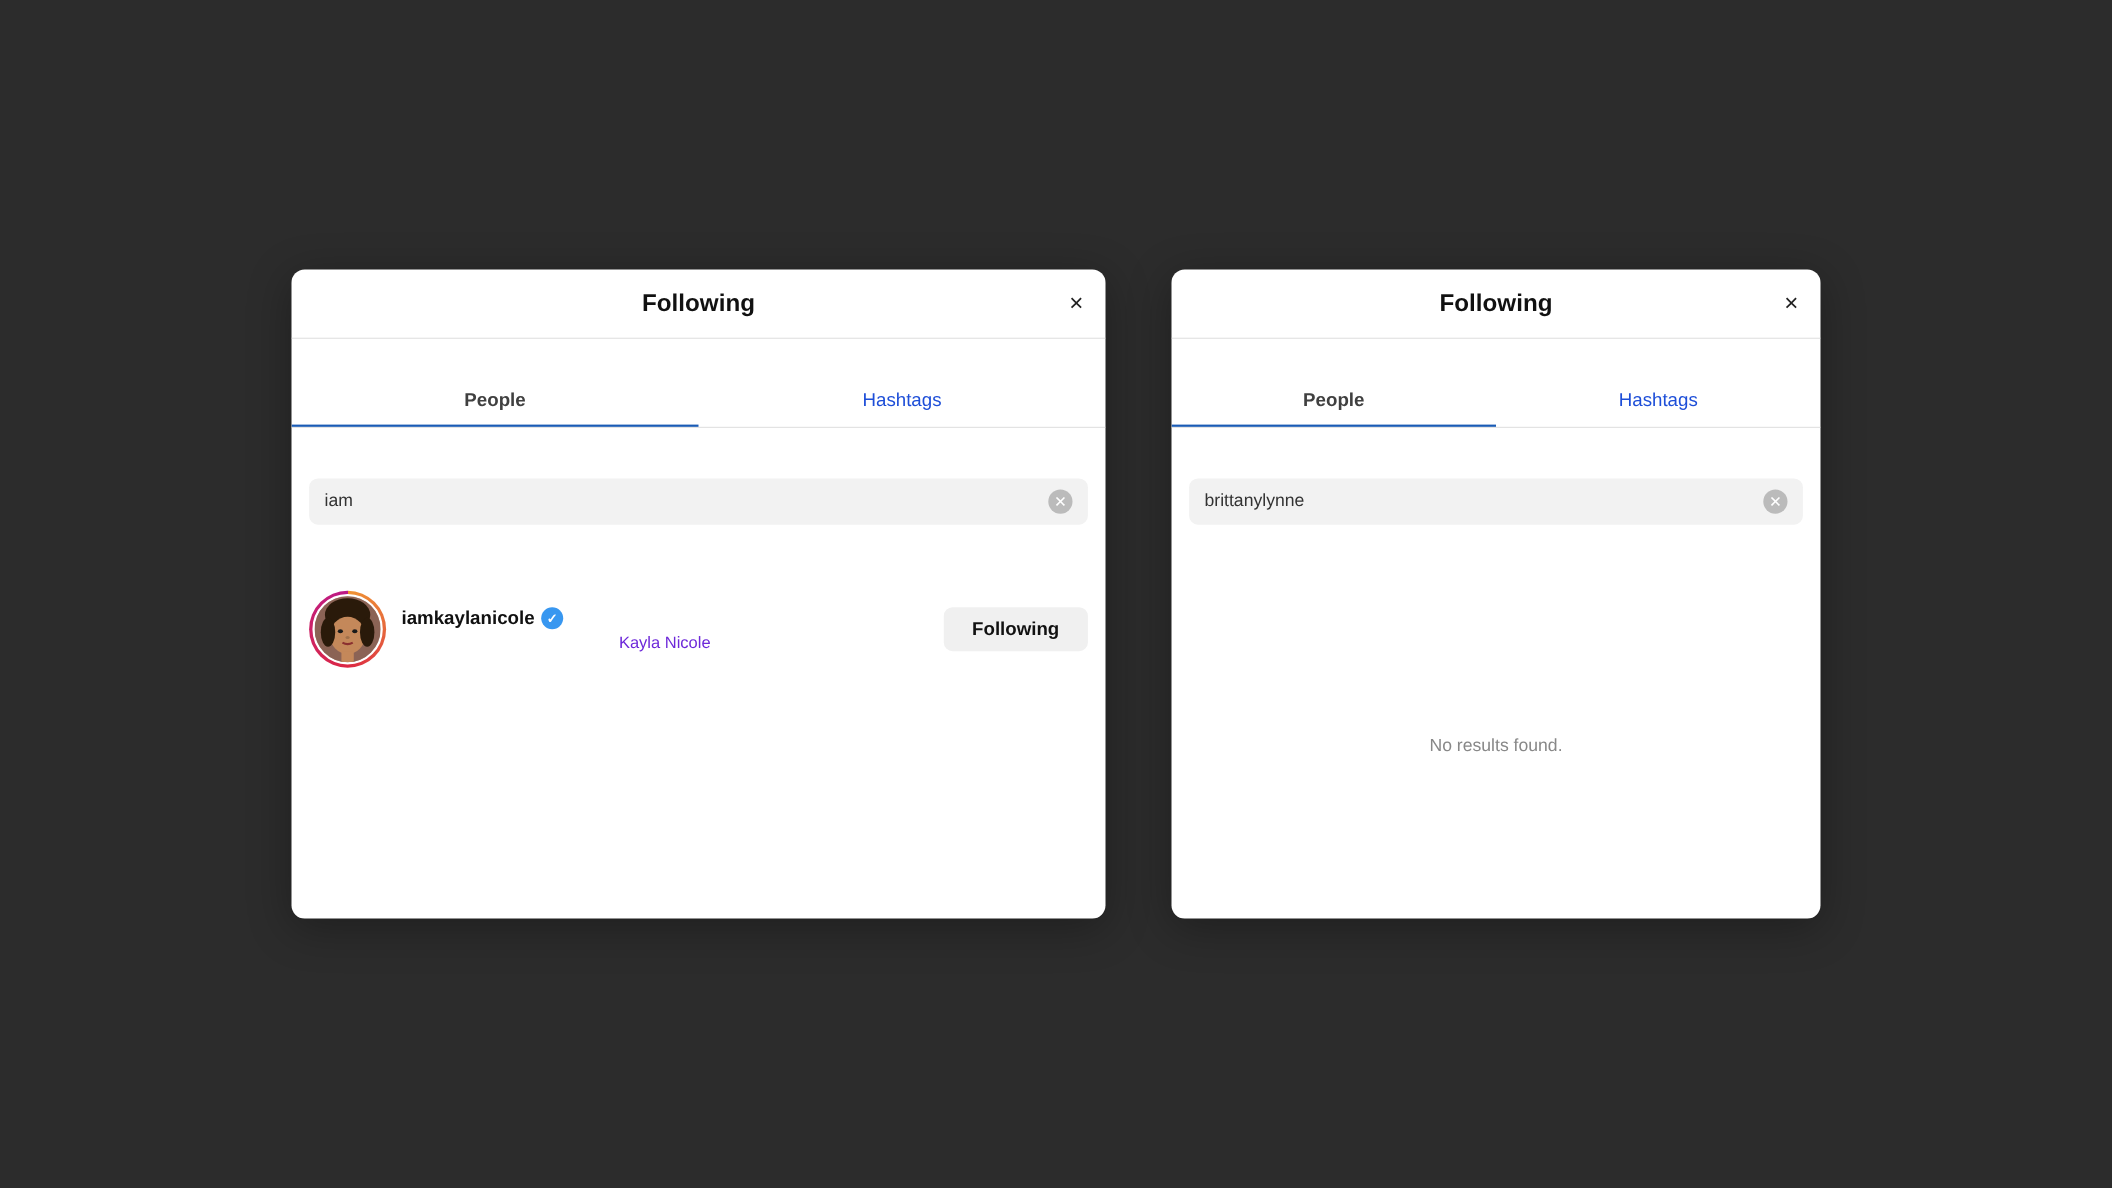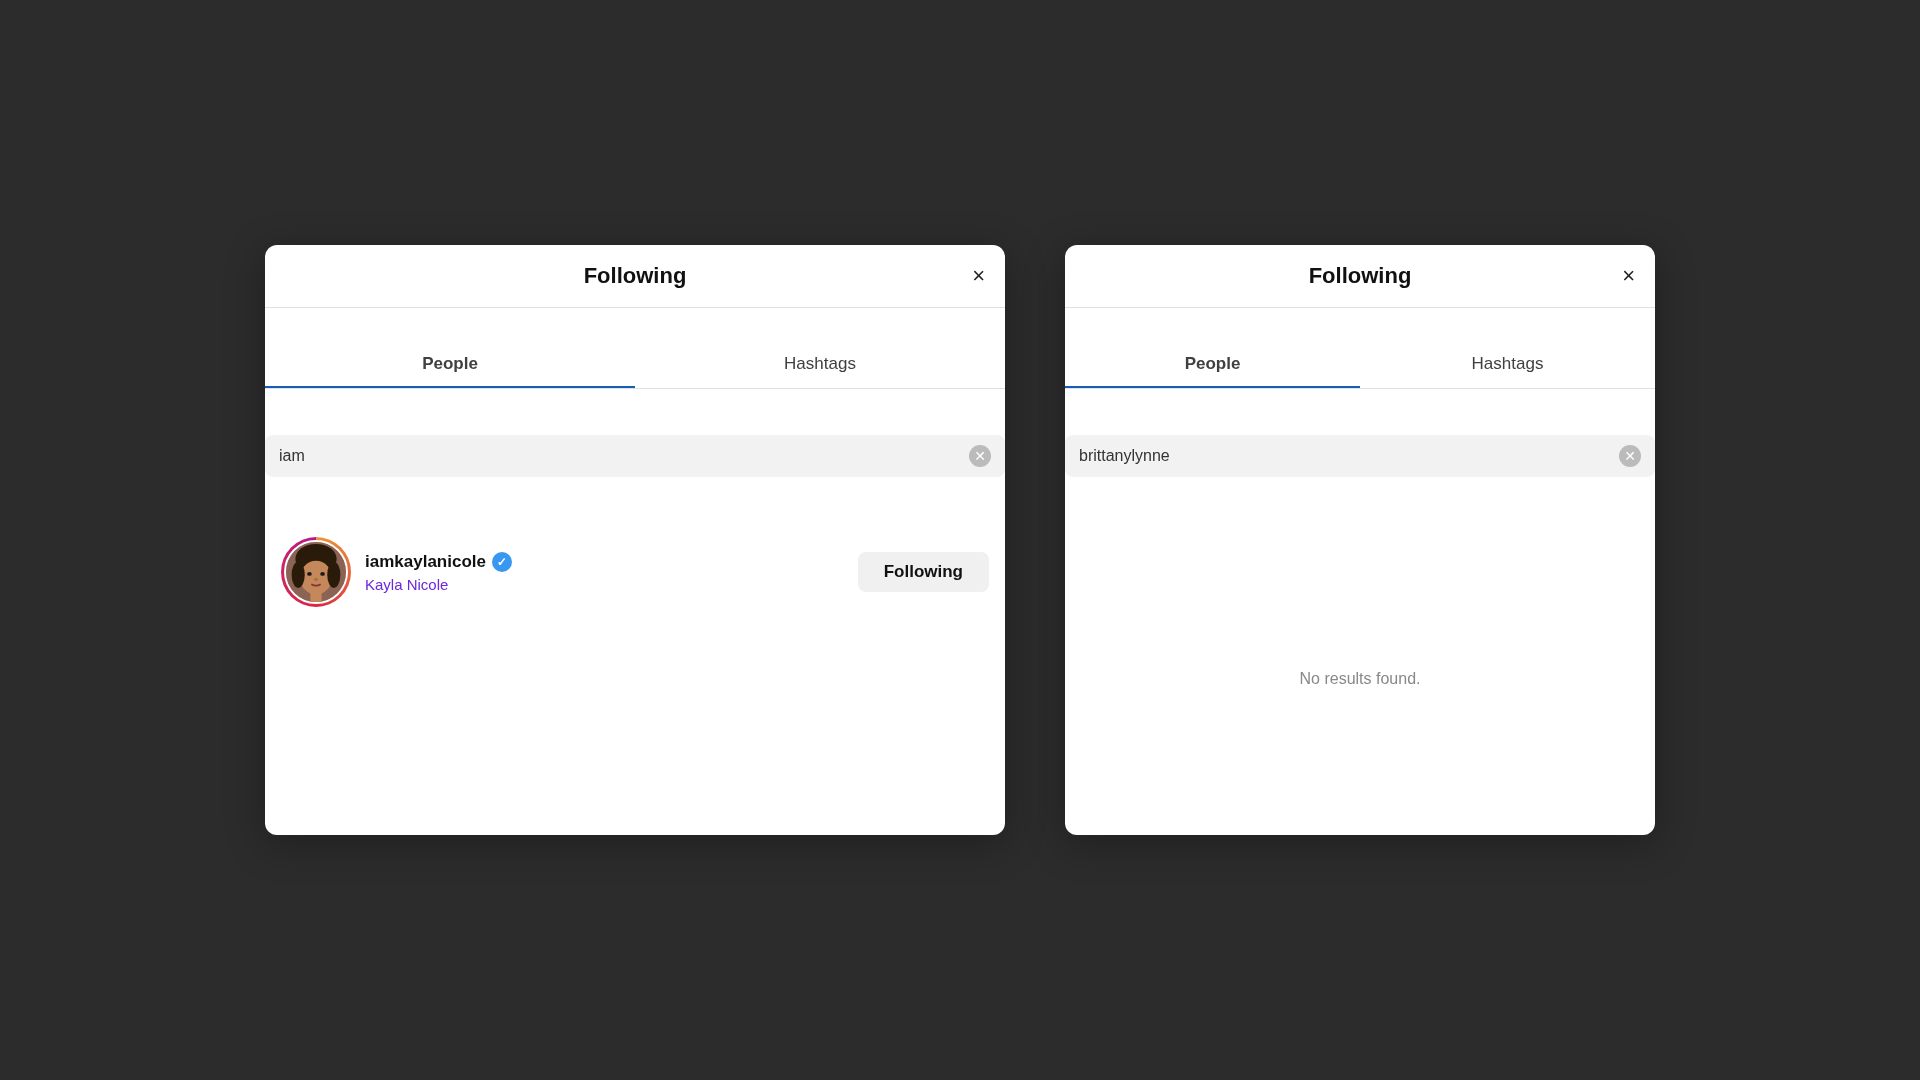--- a/index.html
+++ b/index.html
@@ -80,21 +80,21 @@
       border-bottom: 1px solid #e0e0e0;
       flex-shrink: 0;
     }
 
     .tab {
       flex: 1;
       text-align: center;
       padding: 14px 0;
       font-size: 17px;
       cursor: pointer;
-      color: #404040;
+      color: #1d4ed8;
       position: relative;
     }
 
     .tab.active {
       color: #404040;
       font-weight: 600;
       text-align: center;
     }
 
     .tab.active::after {
@@ -102,21 +102,21 @@
       position: absolute;
       bottom: 0;
       left: 0;
       right: 0;
       height: 2px;
       background: #1a5bb5;
     }
 
     
     .search-container {
-      padding: 14px 0;
+      padding: 14px 16px;
       flex-shrink: 0;
     }
 
     .search-box {
       display: flex;
       align-items: center;
       background: #f2f2f2;
       border-radius: 8px;
       padding: 10px 14px;
     }
@@ -179,20 +179,21 @@
       background: #c0a090;
       overflow: hidden;
       border: 2.5px solid #fff;
       display: flex;
       align-items: center;
       justify-content: center;
     }
 
     .person-info {
       flex: 1;
+      text-align: center;
     }
 
     .username-row {
       display: flex;
       align-items: center;
       gap: 6px;
       margin-bottom: 4px;
     }
 
     .username {

